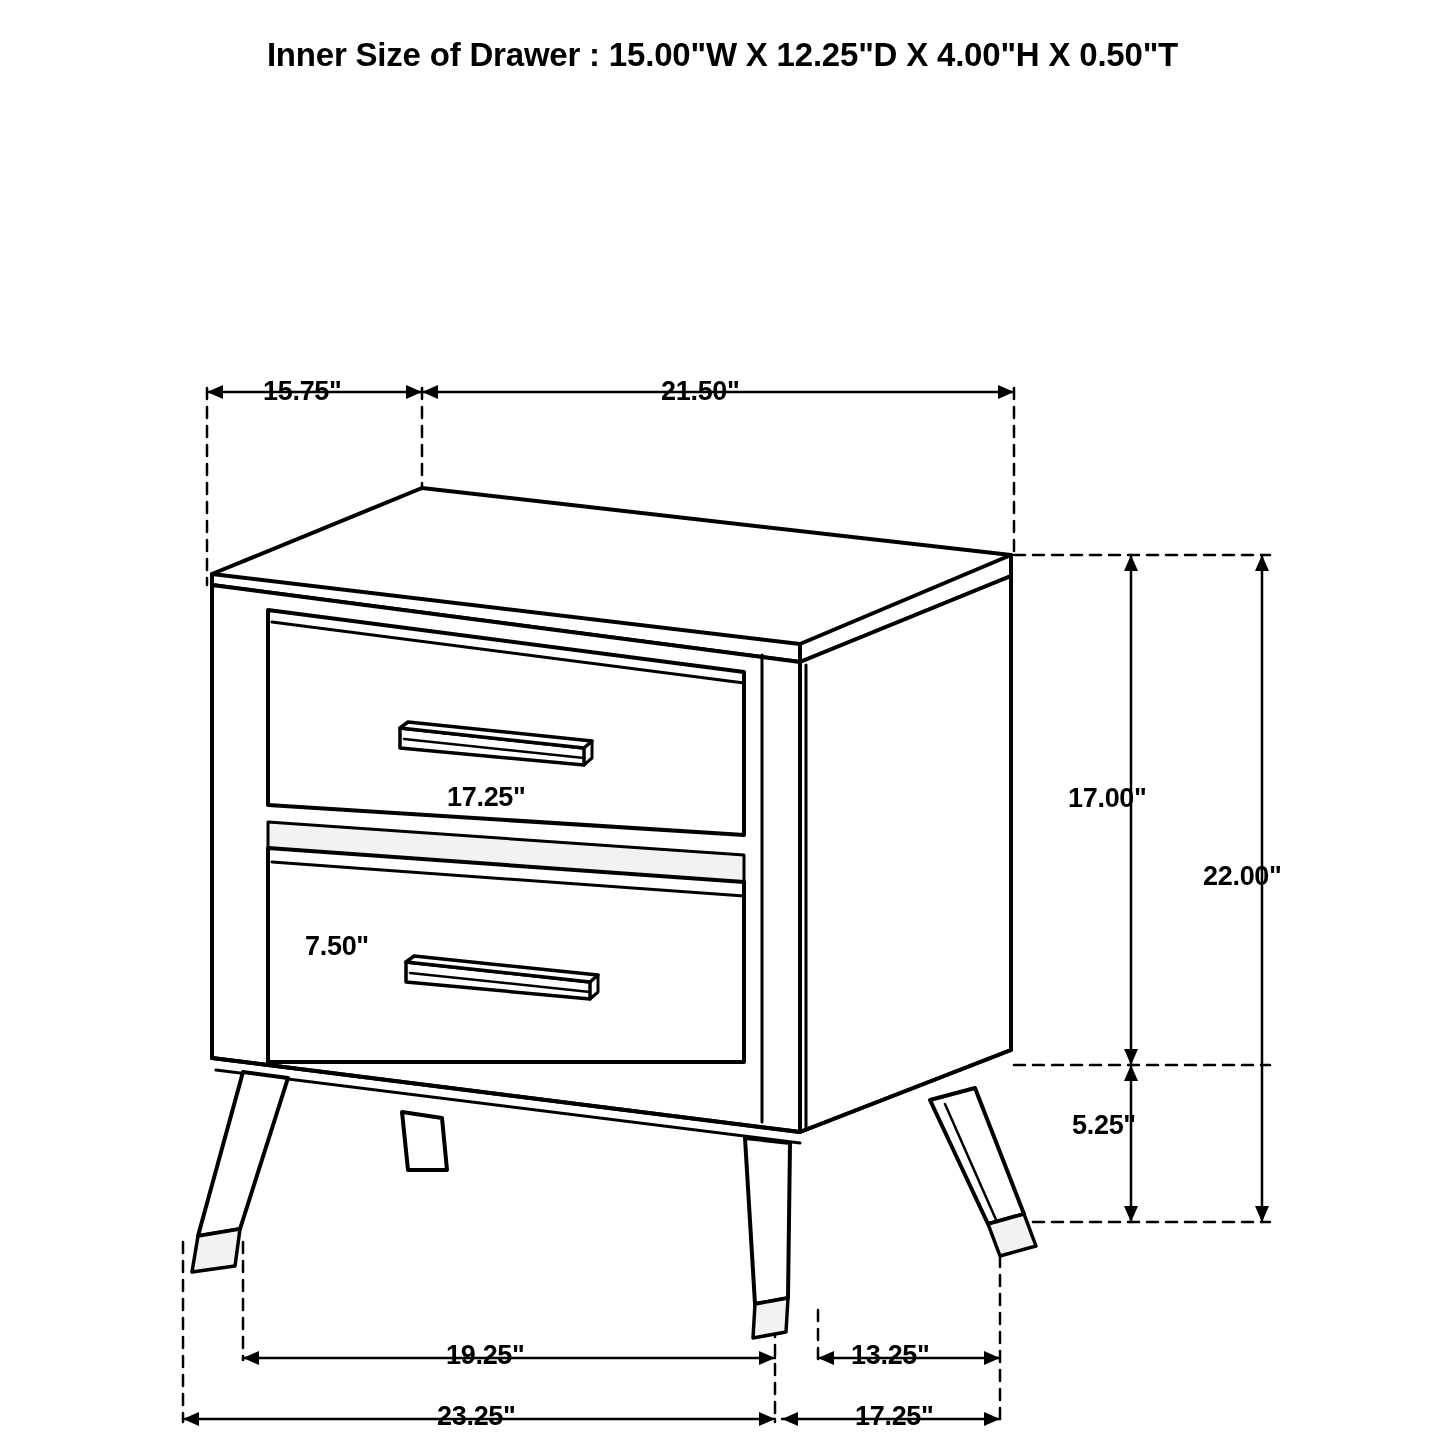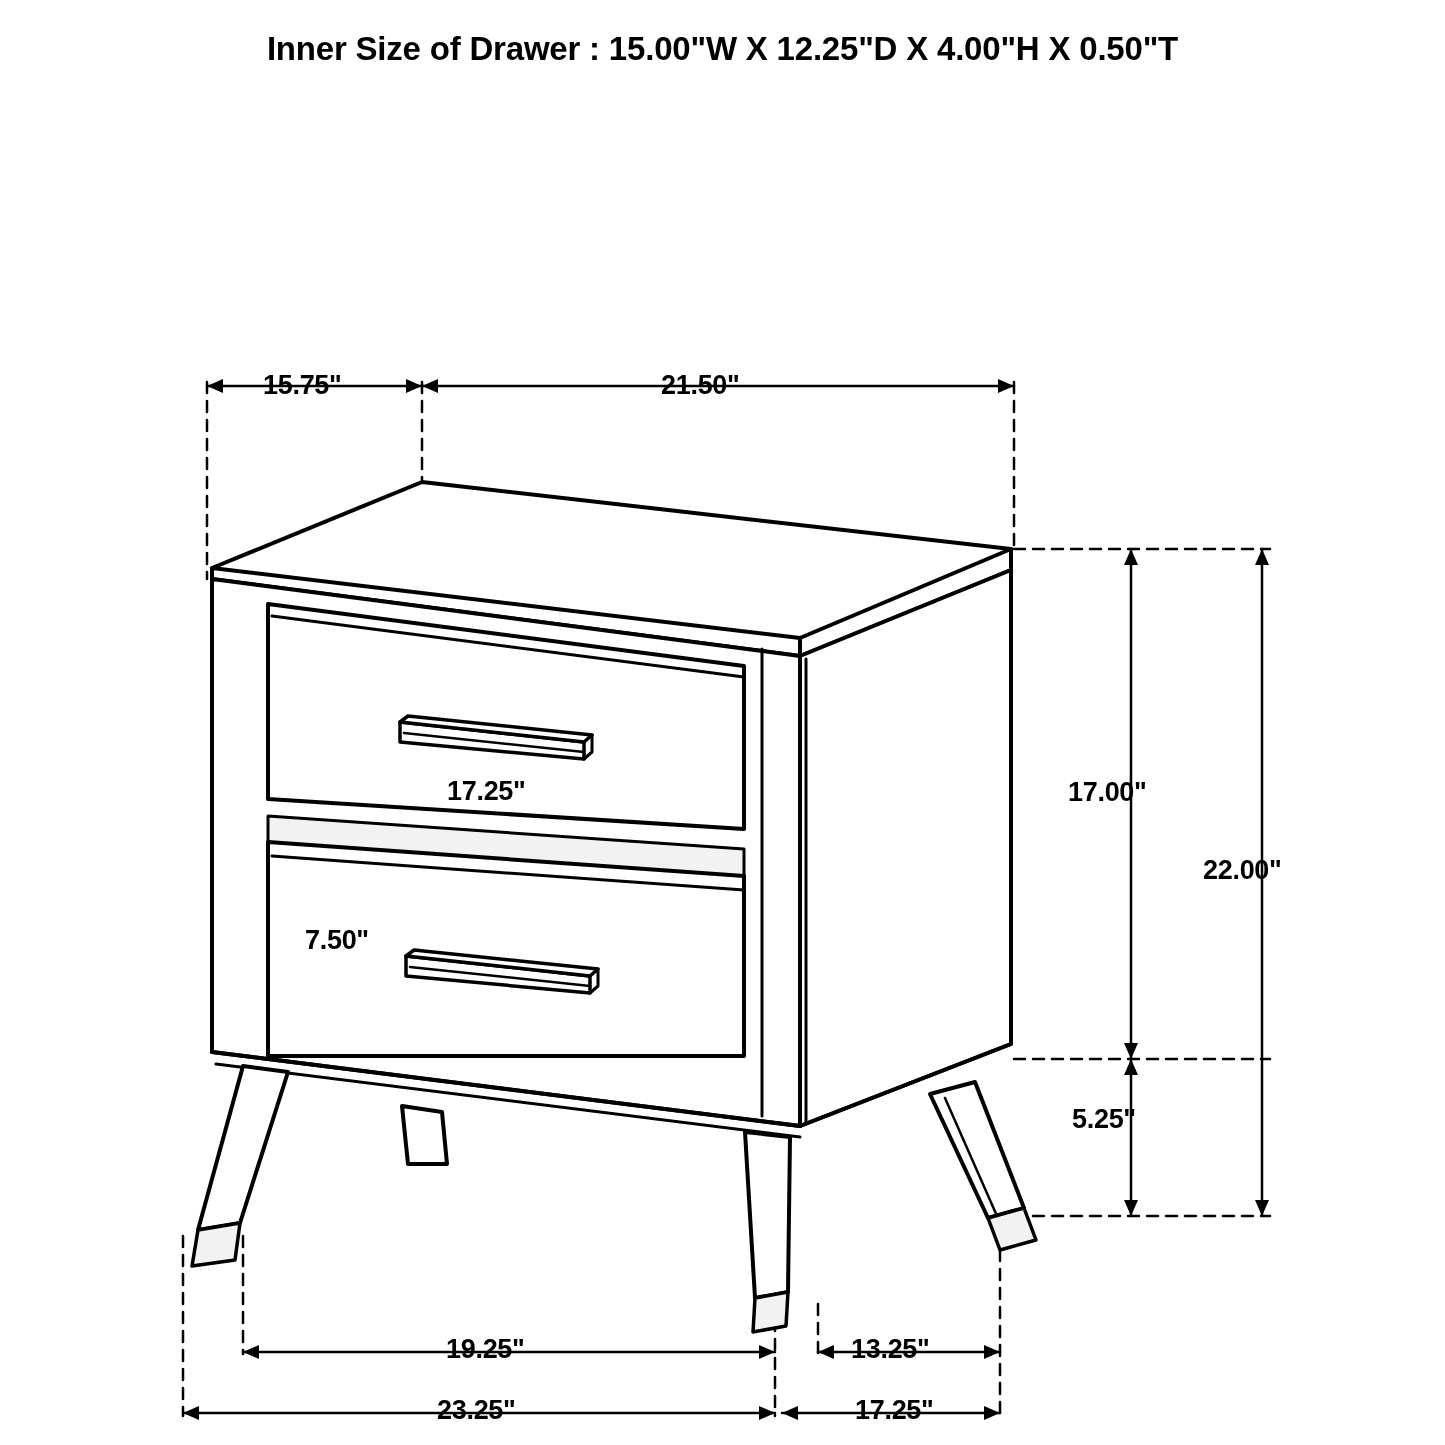--- a/index.html
+++ b/index.html
@@ -10,21 +10,21 @@
   body {
     width: 1445px;
     height: 1445px;
     font-family: "Liberation Sans", sans-serif;
     color: #000000;
     position: relative;
     overflow: hidden;
   }
   #diagram-root {
     position: absolute;
-    left: 0; top: 4px;
+    left: 0; top: 10px;
     width: 1445px;
     height: 1392px;
   }
   .title {
     position: absolute;
     left: 0;
     top: 26px;
     width: 1445px;
     text-align: center;
     font-size: 33px;

